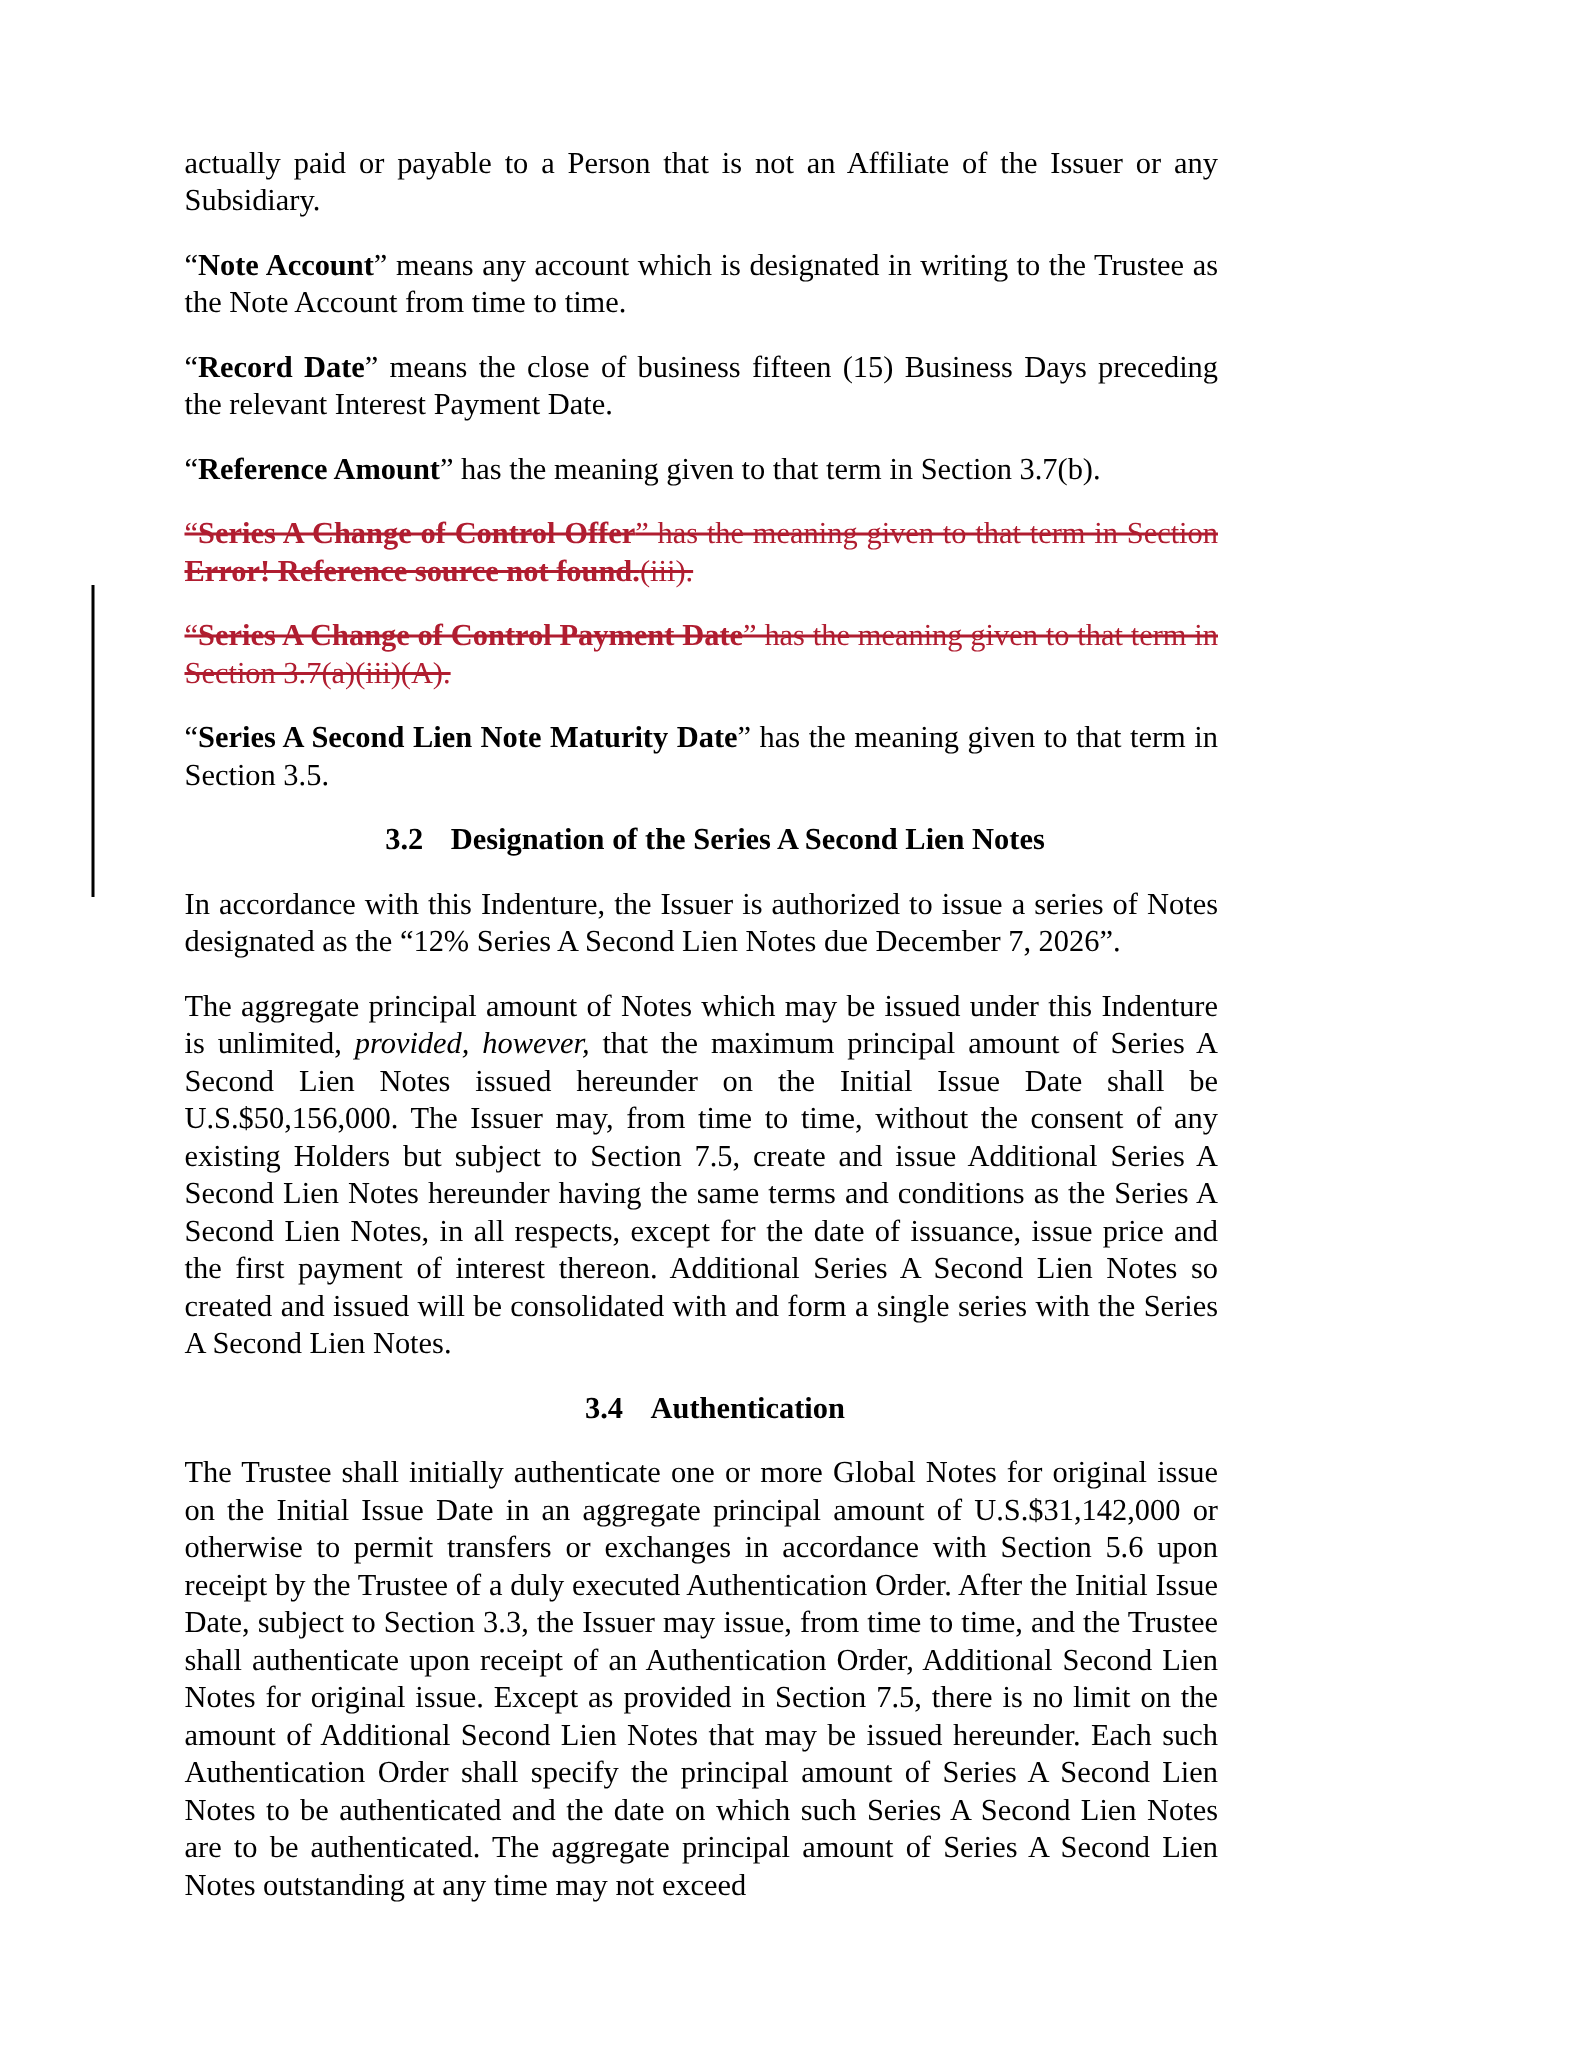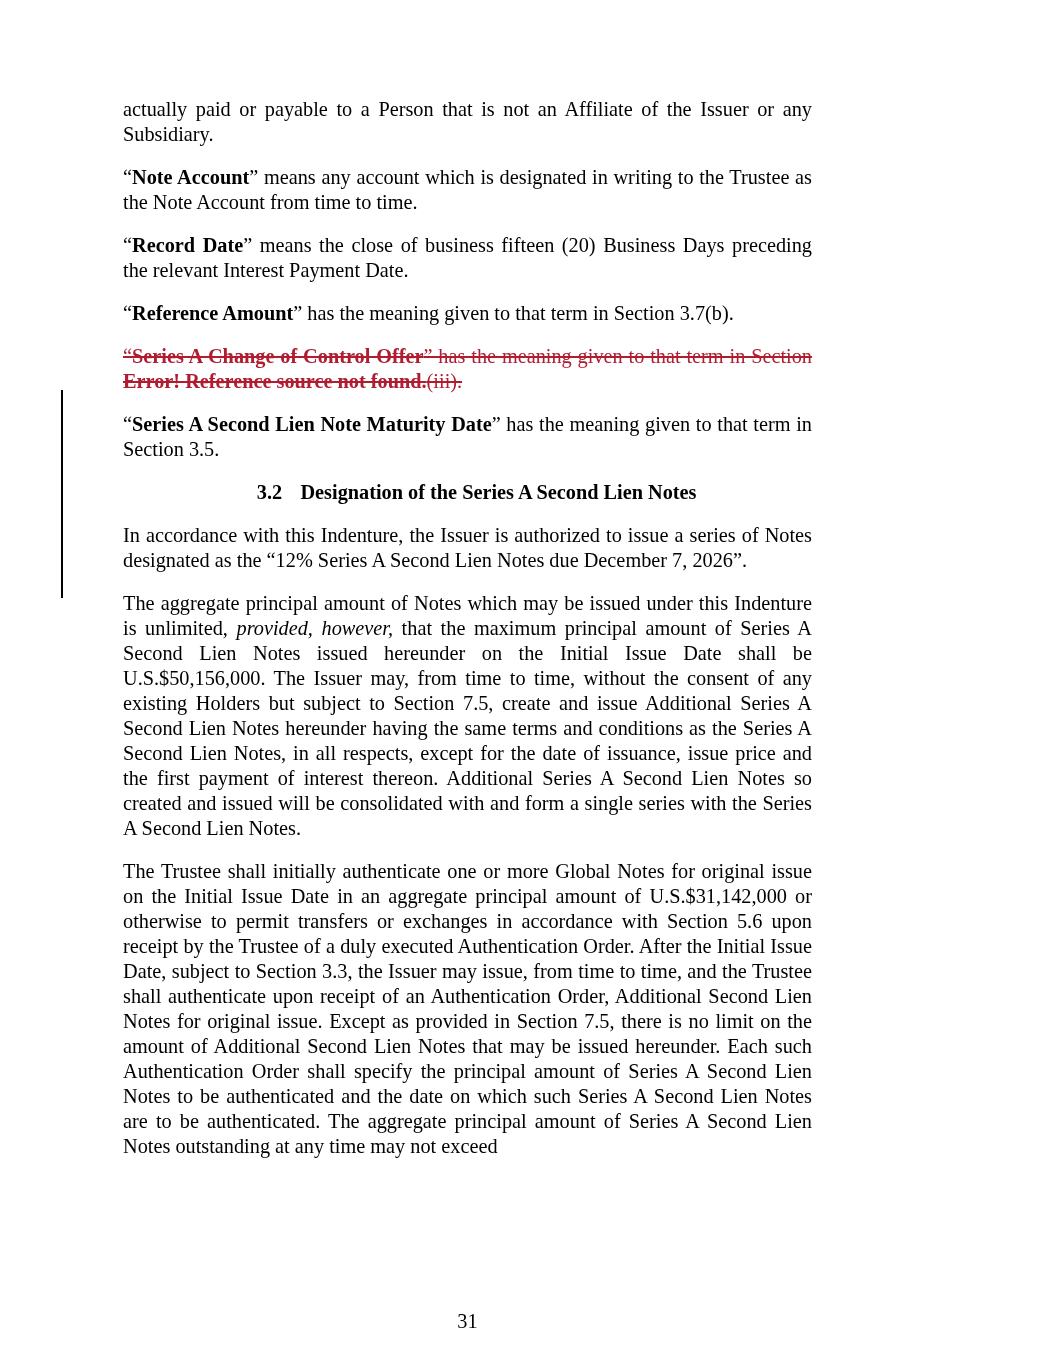--- a/index.html
+++ b/index.html
@@ -60,35 +60,36 @@
 <body>
 
 <div class="page">
 
   <div class="change-bar"></div>
 
   <p class="para"><span>actually paid or payable to a Person that is not an Affiliate of the Issuer or any Subsidiary.</span></p>
 
   <p class="para"><span>“</span><span class="b">Note Account</span><span>” means any account which is designated in writing to the Trustee as the Note Account from time to time.</span></p>
 
-  <p class="para"><span>“</span><span class="b">Record Date</span><span>” means the close of business fifteen (20) Business Days preceding the relevant Interest Payment Date.</span></p>
+  <p class="para"><span>“</span><span class="b">Record Date</span><span>” means the close of business fifteen (15) Business Days preceding the relevant Interest Payment Date.</span></p>
 
   <p class="para"><span>“</span><span class="b">Reference Amount</span><span>” has the meaning given to that term in Section 3.7(b).</span></p>
 
   <p class="para del"><span>“</span><span class="b">Series A Change of Control Offer</span><span>” has the meaning given to that term in Section </span><span class="b">Error! Reference source not found.</span><span>(iii).</span></p>
 
 
+  <p class="para del"><span>“</span><span class="b">Series A Change of Control Payment Date</span><span>” has the meaning given to that term in Section 3.7(a)(iii)(A).</span></p>
 
   <p class="para"><span>“</span><span class="b">Series A Second Lien Note Maturity Date</span><span>” has the meaning given to that term in Section 3.5.</span></p>
 
   <p class="heading"><span class="hnum">3.2</span><span>Designation of the Series A Second Lien Notes</span></p>
 
   <p class="para"><span>In accordance with this Indenture, the Issuer is authorized to issue a series of Notes designated as the “12% Series A Second Lien Notes due December 7, 2026”.</span></p>
 
 
   <p class="para"><span>The aggregate principal amount of Notes which may be issued under this Indenture is unlimited, </span><span class="i">provided, however,</span><span> that the maximum principal amount of Series A Second Lien Notes issued hereunder on the Initial Issue Date shall be U.S.$50,156,000. The Issuer may, from time to time, without the consent of any existing Holders but subject to Section 7.5, create and issue Additional Series A Second Lien Notes hereunder having the same terms and conditions as the Series A Second Lien Notes, in all respects, except for the date of issuance, issue price and the first payment of interest thereon. Additional Series A Second Lien Notes so created and issued will be consolidated with and form a single series with the Series A Second Lien Notes.</span></p>
 
+  <p class="heading"><span class="hnum">3.4</span><span>Authentication</span></p>
 
   <p class="para"><span>The Trustee shall initially authenticate one or more Global Notes for original issue on the Initial Issue Date in an aggregate principal amount of U.S.$31,142,000 or otherwise to permit transfers or exchanges in accordance with Section 5.6 upon receipt by the Trustee of a duly executed Authentication Order. After the Initial Issue Date, subject to Section 3.3, the Issuer may issue, from time to time, and the Trustee shall authenticate upon receipt of an Authentication Order, Additional Second Lien Notes for original issue. Except as provided in Section 7.5, there is no limit on the amount of Additional Second Lien Notes that may be issued hereunder. Each such Authentication Order shall specify the principal amount of Series A Second Lien Notes to be authenticated and the date on which such Series A Second Lien Notes are to be authenticated. The aggregate principal amount of Series A Second Lien Notes outstanding at any time may not exceed</span></p>
 
-  <div class="page-number">31</div>
 
 </div>
 
 </body></html>

